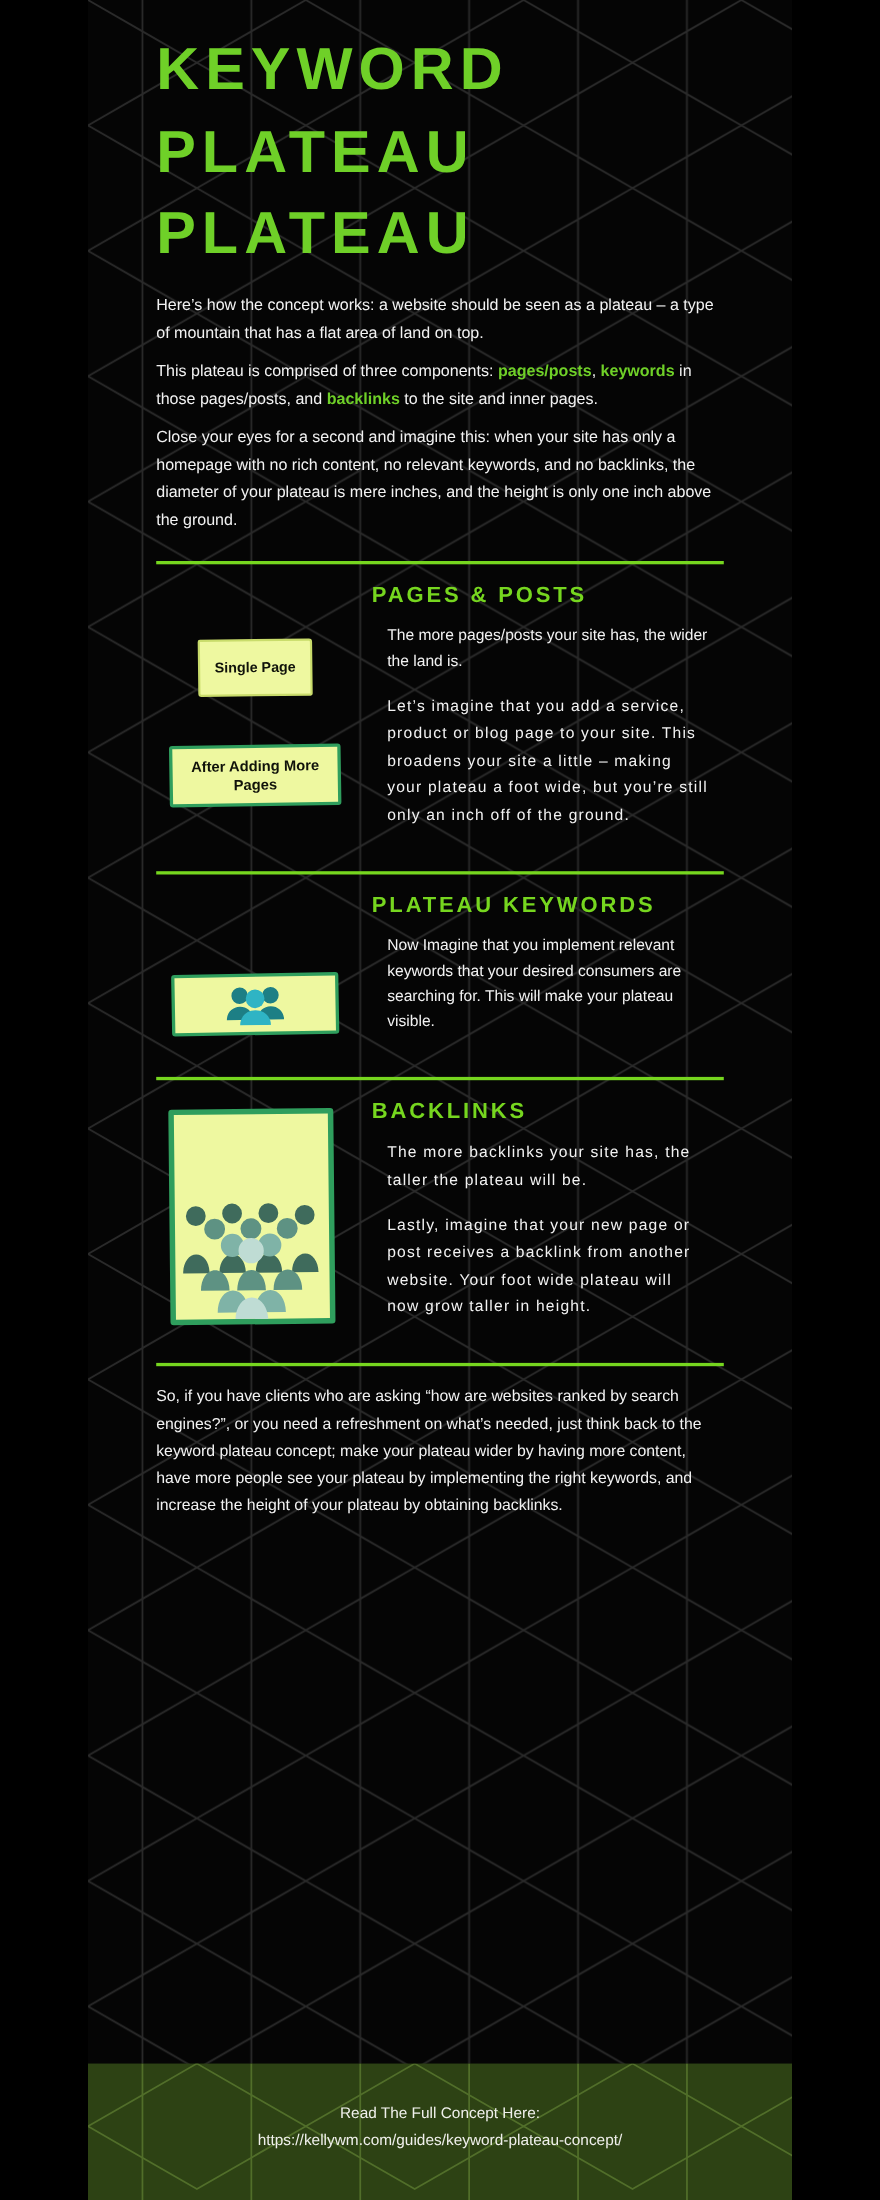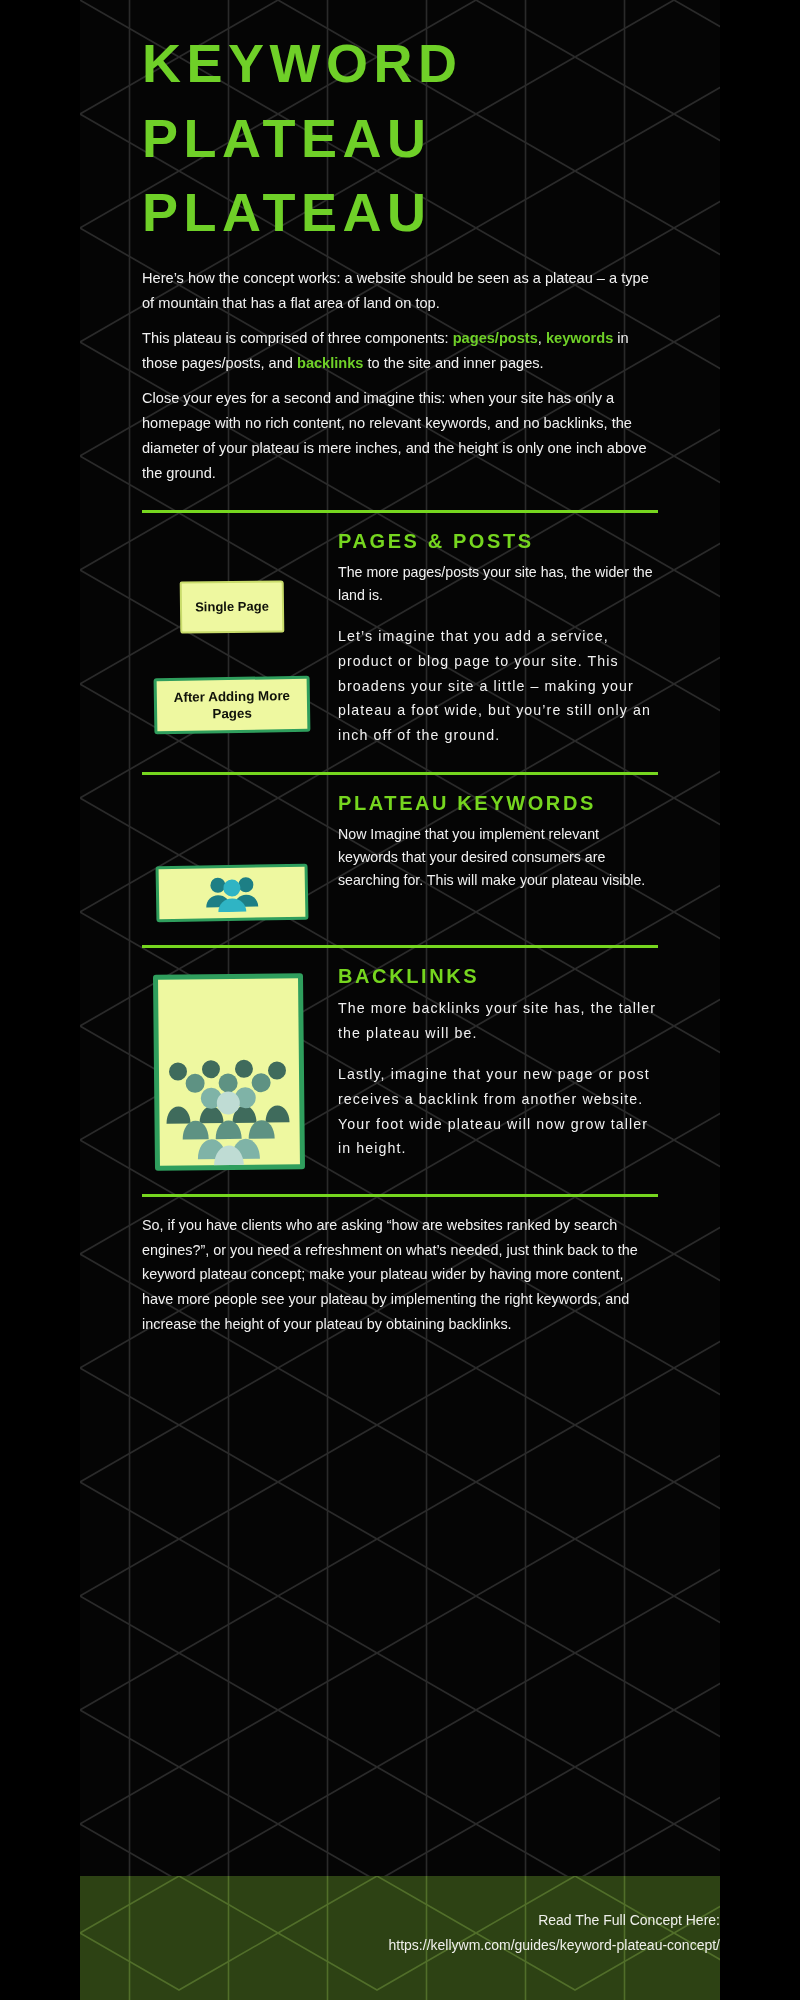--- a/index.html
+++ b/index.html
@@ -78,21 +78,21 @@
 
   .sec-head {
     margin: 0 0 8px 0;
     color: #76d61f;
     font-size: 20px;
     font-weight: 700;
     letter-spacing: 2.6px;
     line-height: 1.2;
   }
   .sec-p {
-    margin: 0;
+    margin: 14px;
     color: #f2f2f2;
     font-size: 14.2px;
     line-height: 1.62;
   }
   .sec-p + .sec-p { margin-top: 17px; }
   .sec-p.wide { letter-spacing: 1.1px; line-height: 1.74; }
 
   
   .plat {
     background: #eef8a0;
@@ -160,21 +160,21 @@
     right: 0;
     bottom: 0;
     height: 124px;
     background: #2d4214;
     z-index: 3;
     overflow: hidden;
   }
   .footer-inner {
     position: relative;
     z-index: 2;
-    text-align: right;
+    text-align: center;
     padding-top: 32px;
     color: #f0f0ec;
     font-size: 14px;
     line-height: 1.75;
   }
   .footer-url { display: block; }
 </style>
 </head>
 <body>
 

